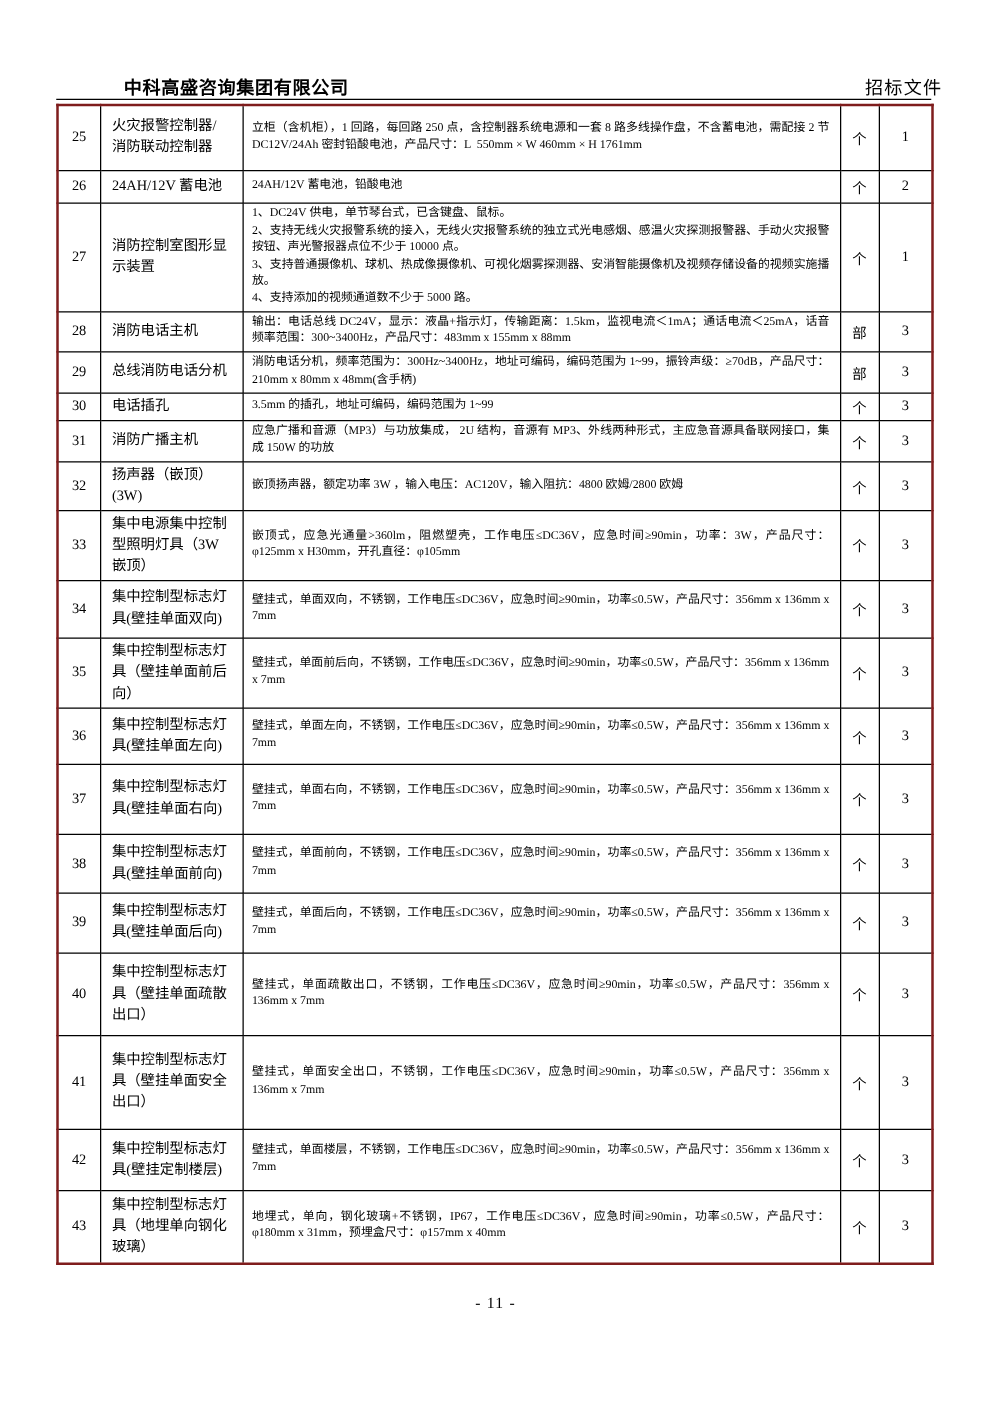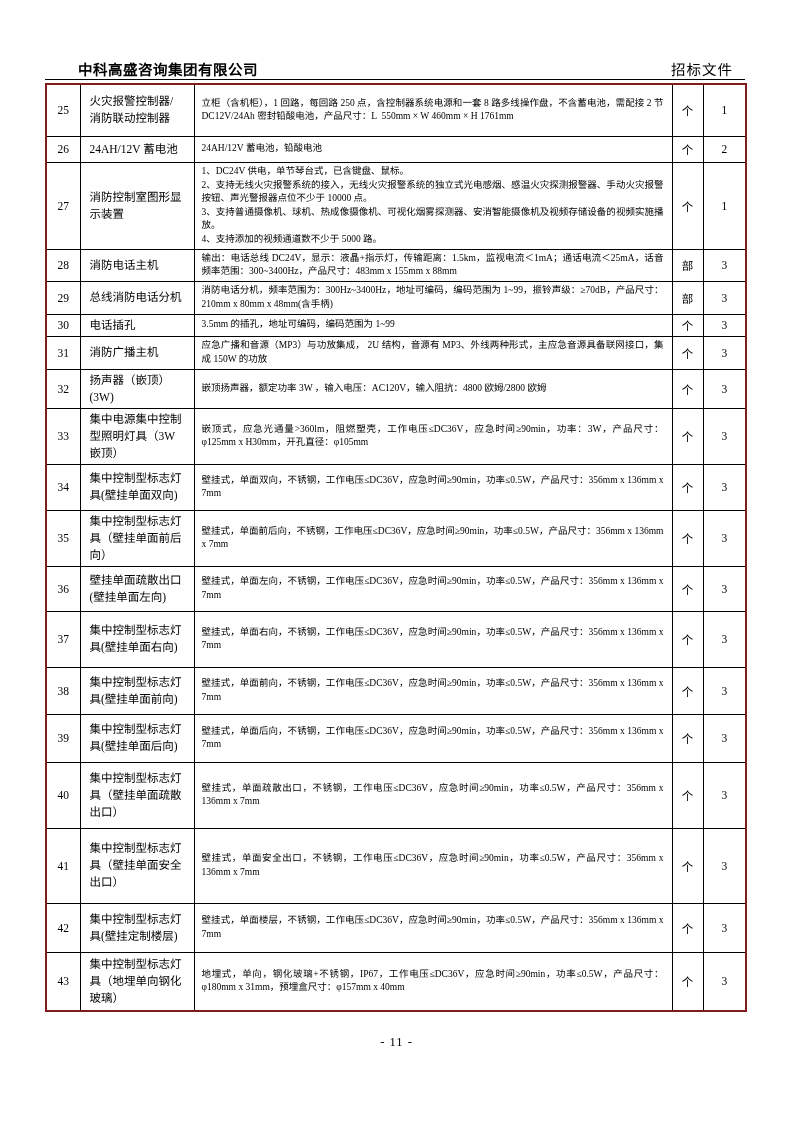--- a/index.html
+++ b/index.html
@@ -17,21 +17,21 @@
   .page {
     position: absolute;
     left: 0; top: 0;
     width: 793px;
     height: 1122px;
     background: #ffffff;
     overflow: hidden;
   }
   .header {
     position: absolute;
-    left: 40px;
+    left: 61px;
     top: 57px;
     width: 700px;
     height: 21px;
   }
   .company {
     position: absolute;
     left: 38px;
     top: 1px;
     font-weight: bold;
     font-size: 14.5px;
@@ -197,21 +197,21 @@
         </tr>
         <tr style="height: 55px;">
           <td class="c-no">35</td>
           <td class="c-name">集中控制型标志灯具（壁挂单面前后向）</td>
           <td class="c-spec">壁挂式，单面前后向，不锈钢，工作电压≤DC36V，应急时间≥90min，功率≤0.5W，产品尺寸：356mm x 136mm x 7mm</td>
           <td class="c-unit">个</td>
           <td class="c-qty">3</td>
         </tr>
         <tr style="height: 45px;">
           <td class="c-no">36</td>
-          <td class="c-name">壁挂单面疏散出口(壁挂单面左向)</td>
+          <td class="c-name">集中控制型标志灯具(壁挂单面左向)</td>
           <td class="c-spec">壁挂式，单面左向，不锈钢，工作电压≤DC36V，应急时间≥90min，功率≤0.5W，产品尺寸：356mm x 136mm x 7mm</td>
           <td class="c-unit">个</td>
           <td class="c-qty">3</td>
         </tr>
         <tr style="height: 56px;">
           <td class="c-no">37</td>
           <td class="c-name">集中控制型标志灯具(壁挂单面右向)</td>
           <td class="c-spec">壁挂式，单面右向，不锈钢，工作电压≤DC36V，应急时间≥90min，功率≤0.5W，产品尺寸：356mm x 136mm x 7mm</td>
           <td class="c-unit">个</td>
           <td class="c-qty">3</td>

